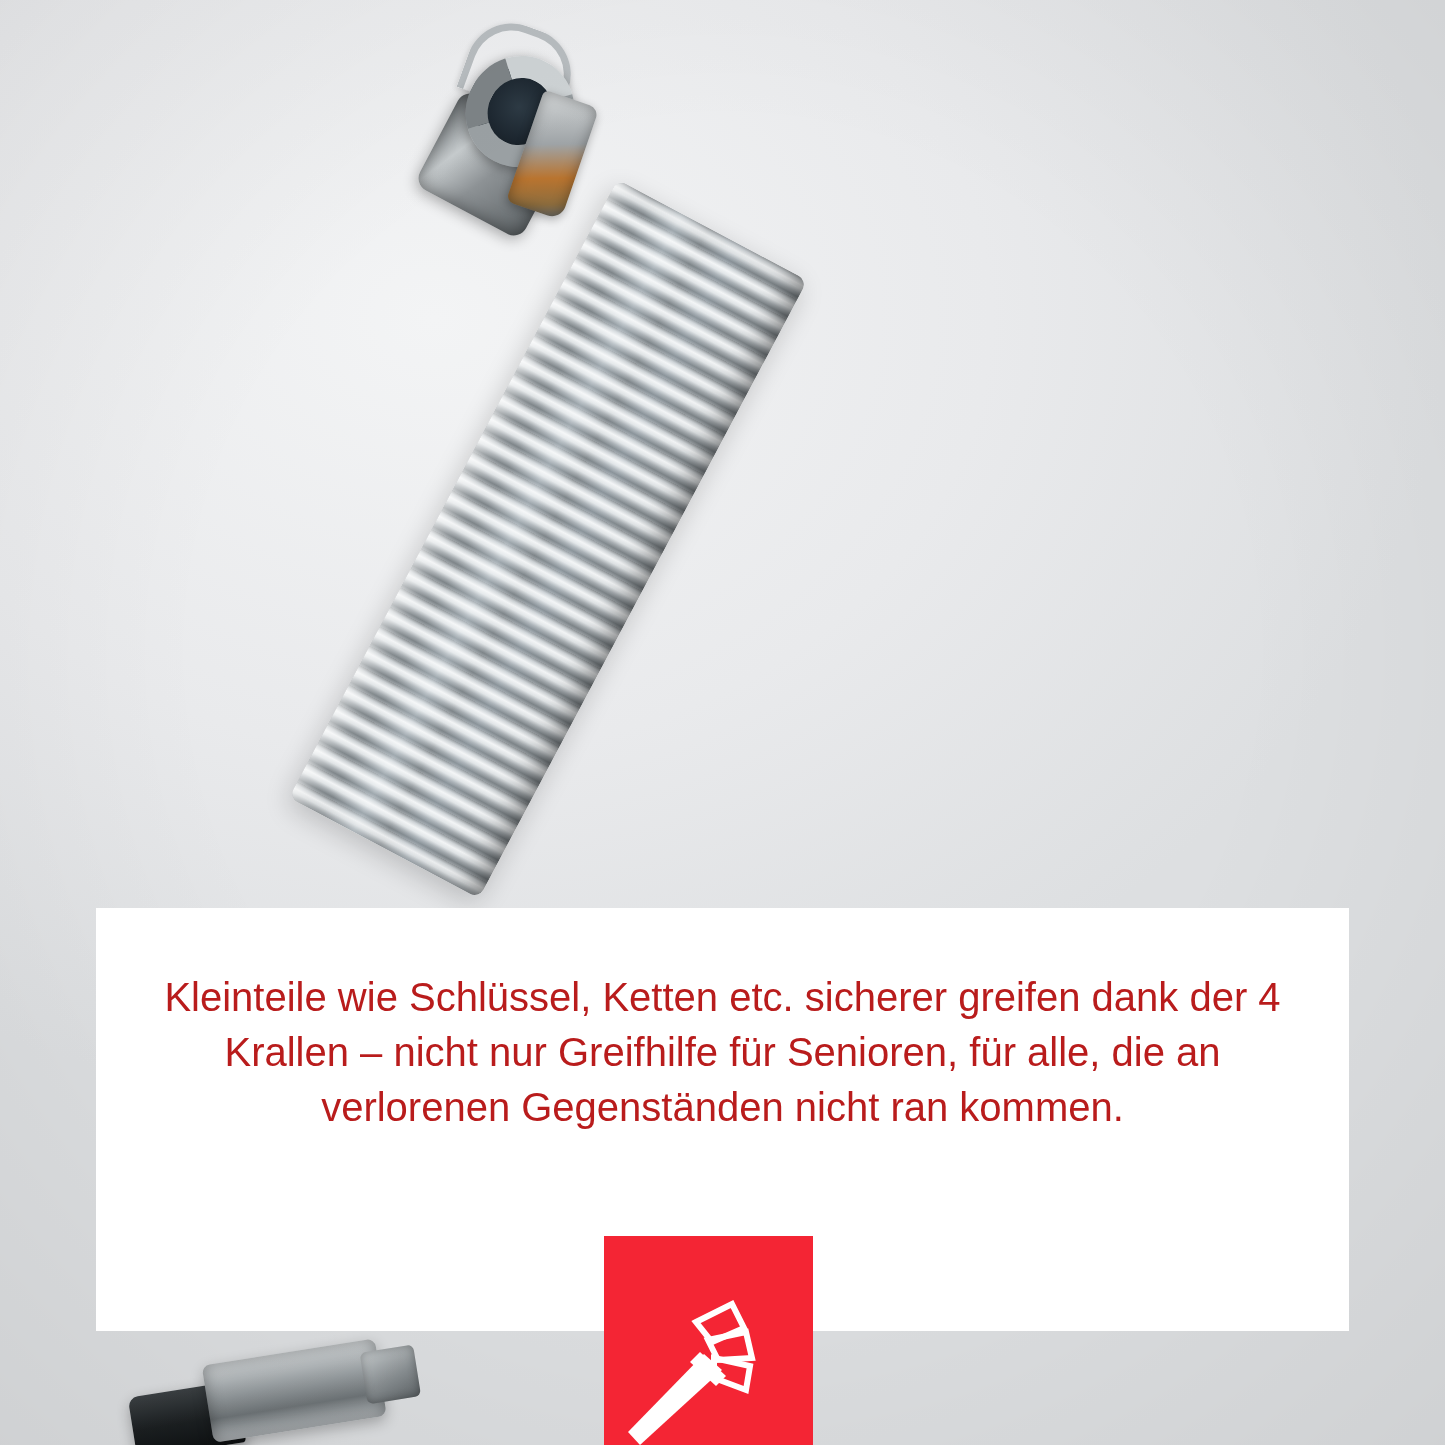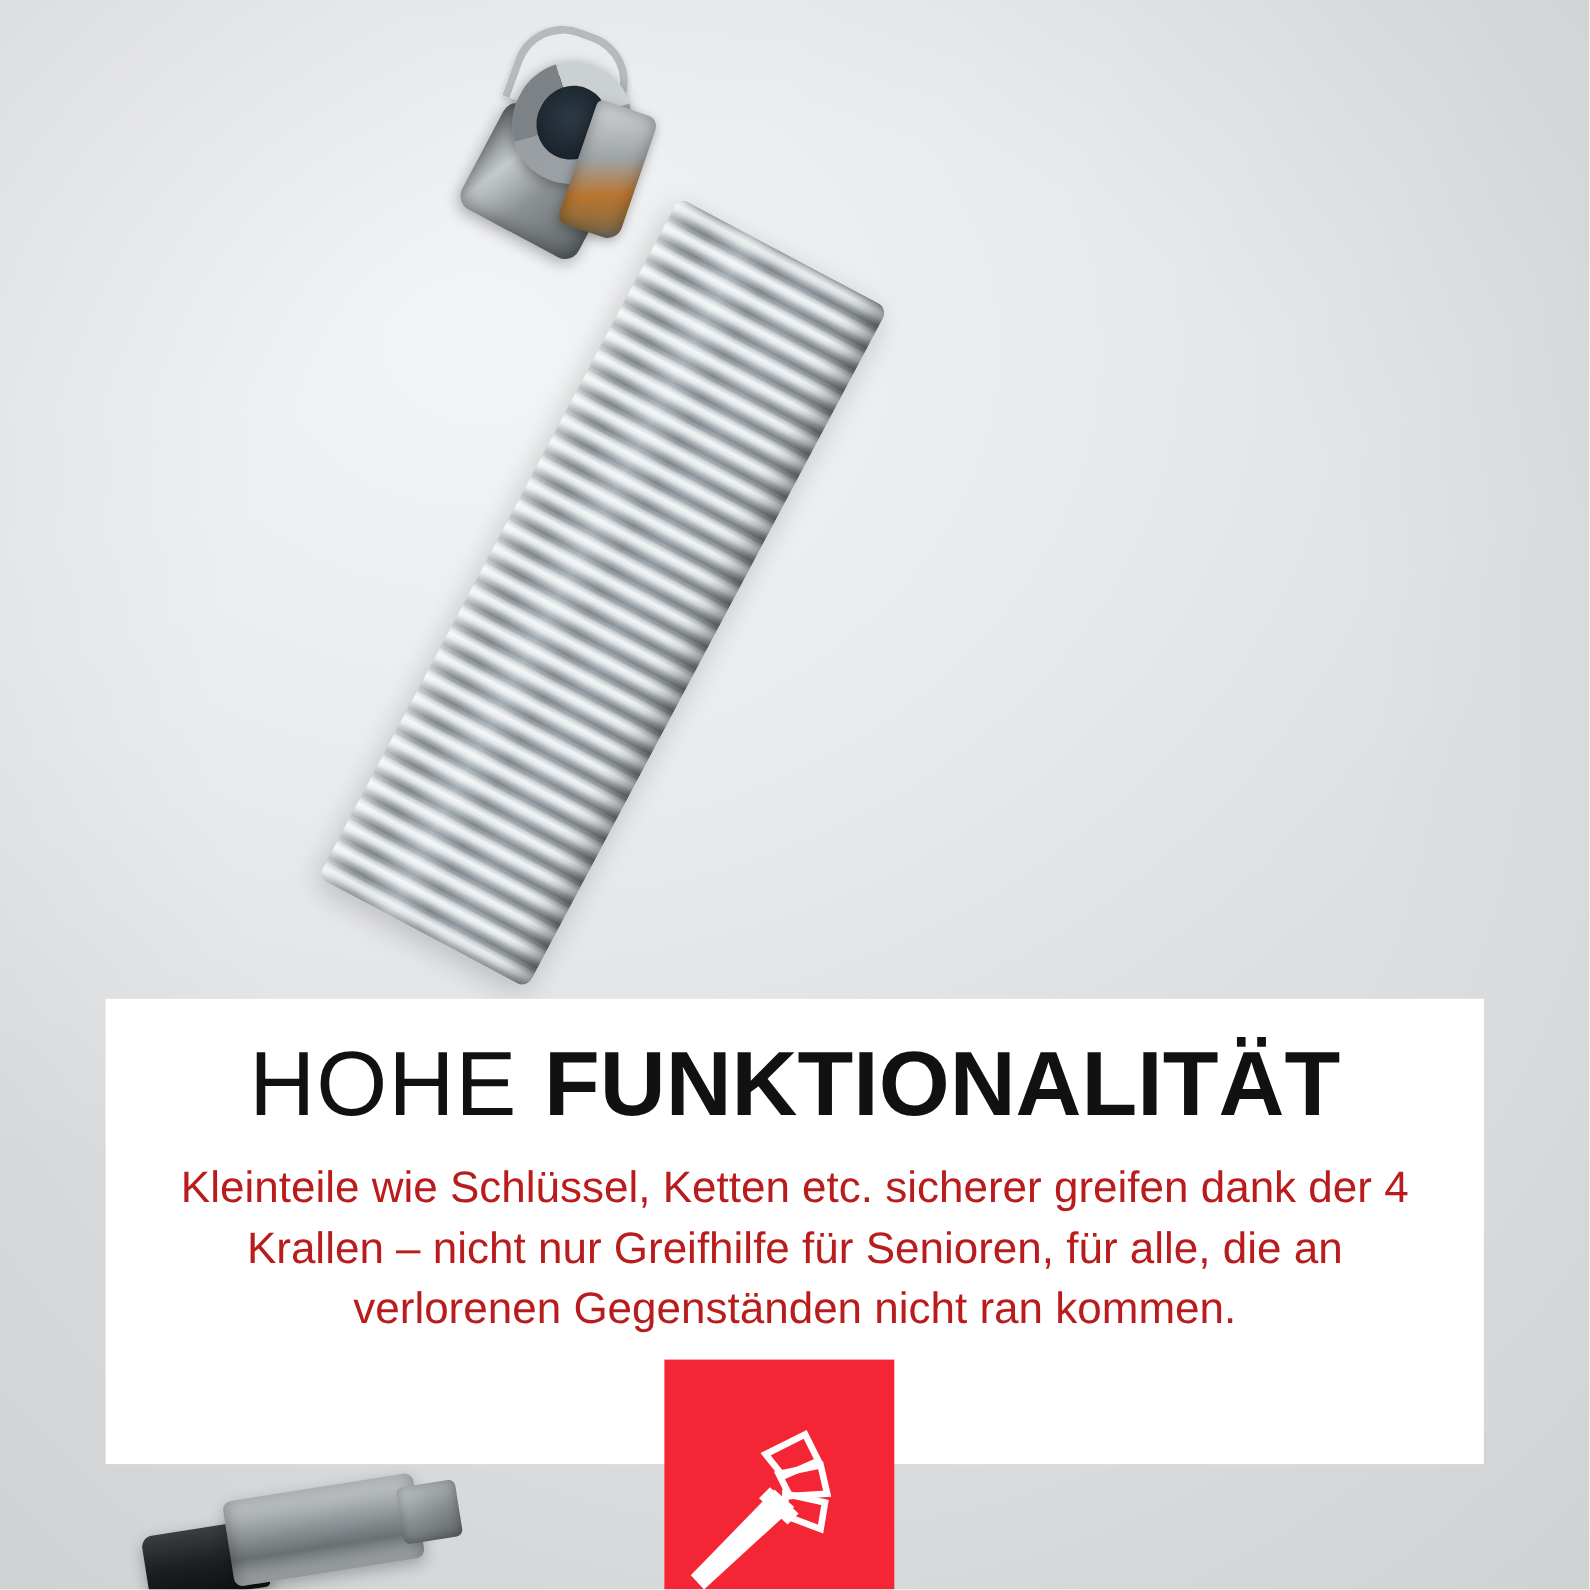--- a/index.html
+++ b/index.html
@@ -259,21 +259,20 @@
 
   <div class="lower-fitting">
     <div class="lower-rubber"></div>
     <div class="lower-bar"></div>
     <div class="lower-nub"></div>
   </div>
 
   <div class="photo-vignette"></div>
 
   <div class="caption-card">
-    <h1 class="headline"><span>HOHE </span><span class="strong">FUNKTIONALITÄT</span></h1>
     <p class="subcopy">Kleinteile wie Schlüssel, Ketten etc. sicherer greifen dank der 4 Krallen – nicht nur Greifhilfe für Senioren, für alle, die an verlorenen Gegenständen nicht ran kommen.</p>
   </div>
 
   <div class="logo-badge">
     <svg viewBox="0 0 209 209" aria-hidden="true">
       <g fill="none" stroke="#ffffff" stroke-width="6">
         <path d="M92 86 L128 68 L140 92 L108 106 Z"></path>
         <path d="M104 104 L142 96 L148 122 L114 124 Z"></path>
         <path d="M110 122 L146 130 L142 154 L110 142 Z"></path>
       </g>

